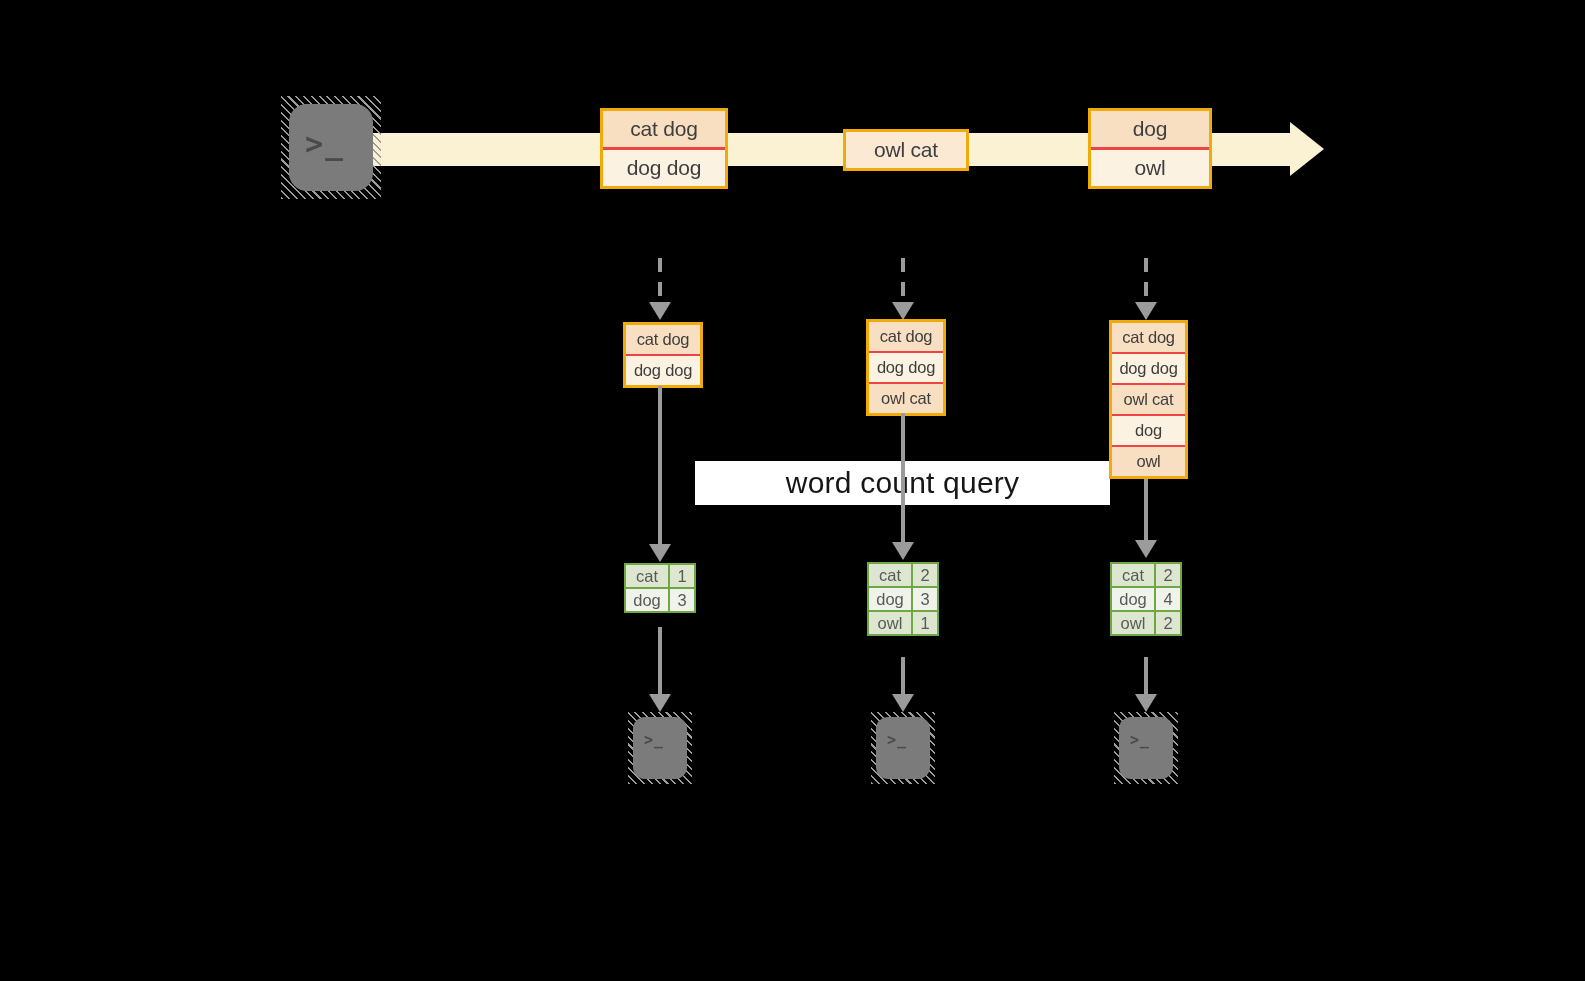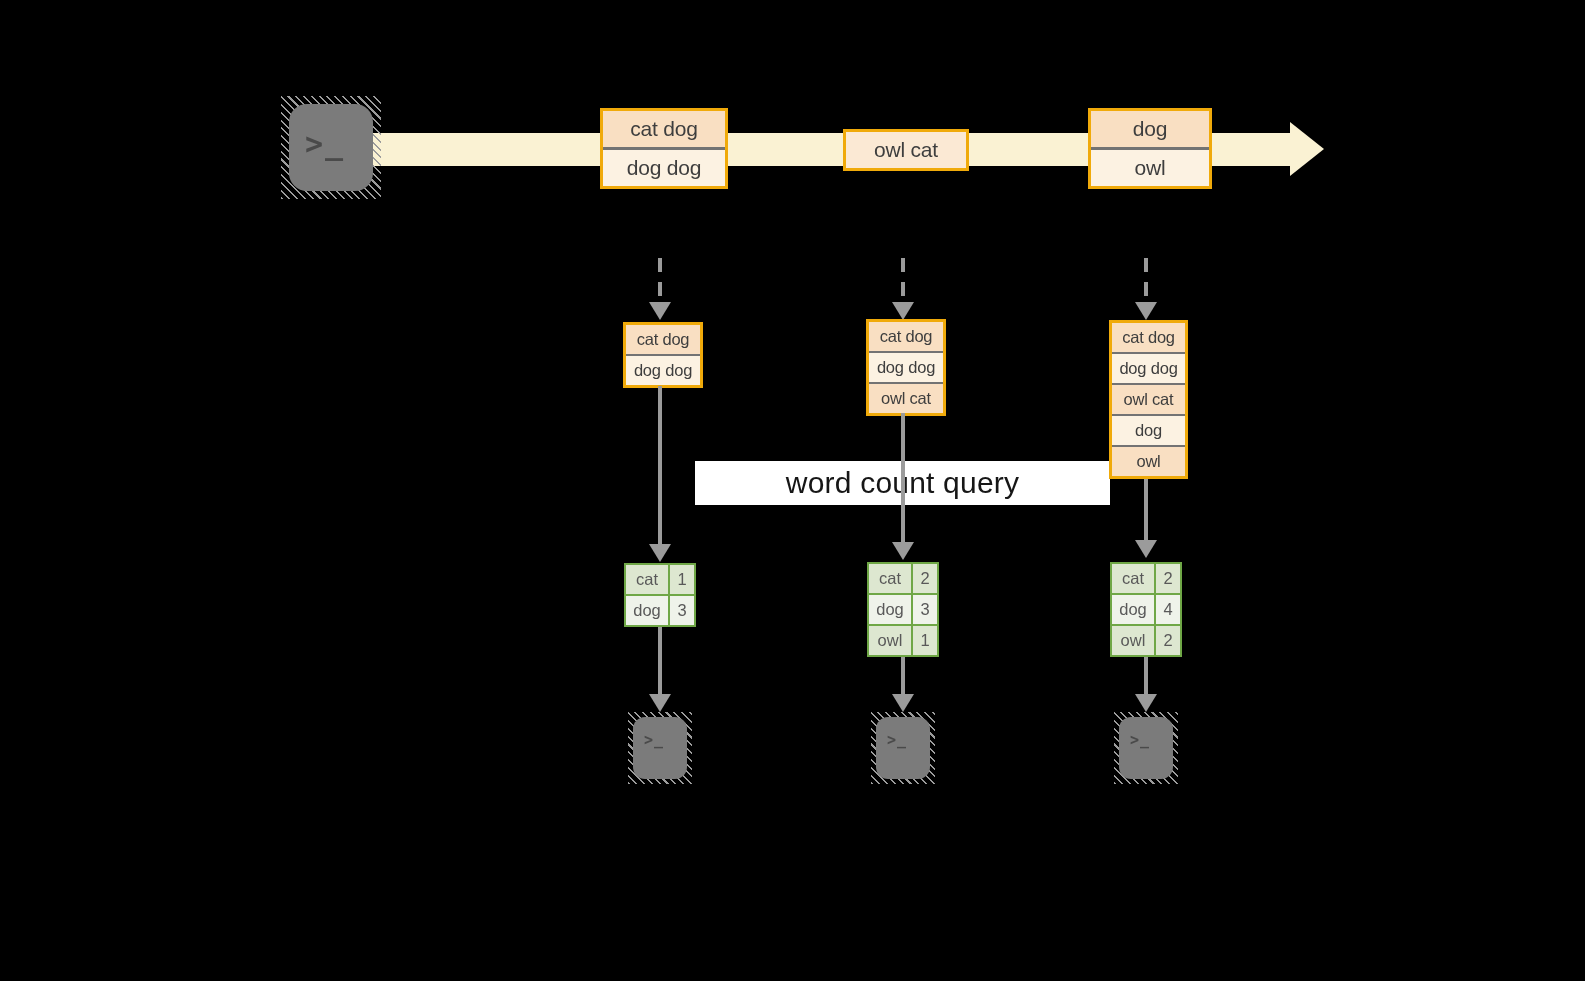--- a/index.html
+++ b/index.html
@@ -26,21 +26,21 @@
   .term.small .glyph{font-size:15px;margin:14px 0 0 11px;letter-spacing:1px;}
   
   .band{position:absolute;background:#faf2d3;}
   .band-head{
     position:absolute;width:0;height:0;
     border-top:27px solid transparent;border-bottom:27px solid transparent;
     border-left:34px solid #faf2d3;
   }
   
   .obox{
-    position:absolute;border:3px solid #f0aa0a;background:#737373;
+    position:absolute;border:3px solid #f0aa0a;background:#ef4444;
     display:flex;flex-direction:column;
   }
   .orow{
     height:36px;display:flex;align-items:center;justify-content:center;
     font-size:21px;color:#3e3e3e;letter-spacing:-0.2px;
   }
   .obox .orow + .orow{margin-top:3px;}
   .obox.stack .orow{height:29px;font-size:16.5px;}
   .obox.stack .orow + .orow{margin-top:2px;}
   .peach{background:#f9dfc2;}
@@ -62,21 +62,21 @@
     position:absolute;background:#ffffff;color:#161616;
     display:flex;align-items:center;justify-content:center;
     font-size:30px;letter-spacing:0.2px;
   }
   
   .gtable{
     position:absolute;border:2px solid #6fa746;background:#6fa746;
     display:grid;grid-template-columns:42px 24px;gap:2px;
   }
   .gcell{
-    height:29px;display:flex;align-items:center;justify-content:center;
+    height:22px;display:flex;align-items:center;justify-content:center;
     font-size:16.5px;color:#595959;
   }
   .sage{background:#dde7d0;}
   .lgreen{background:#eff3ea;}
   
   .z0{z-index:0}.z1{z-index:1}.z2{z-index:2}
 </style>
 </head>
 <body>
 

